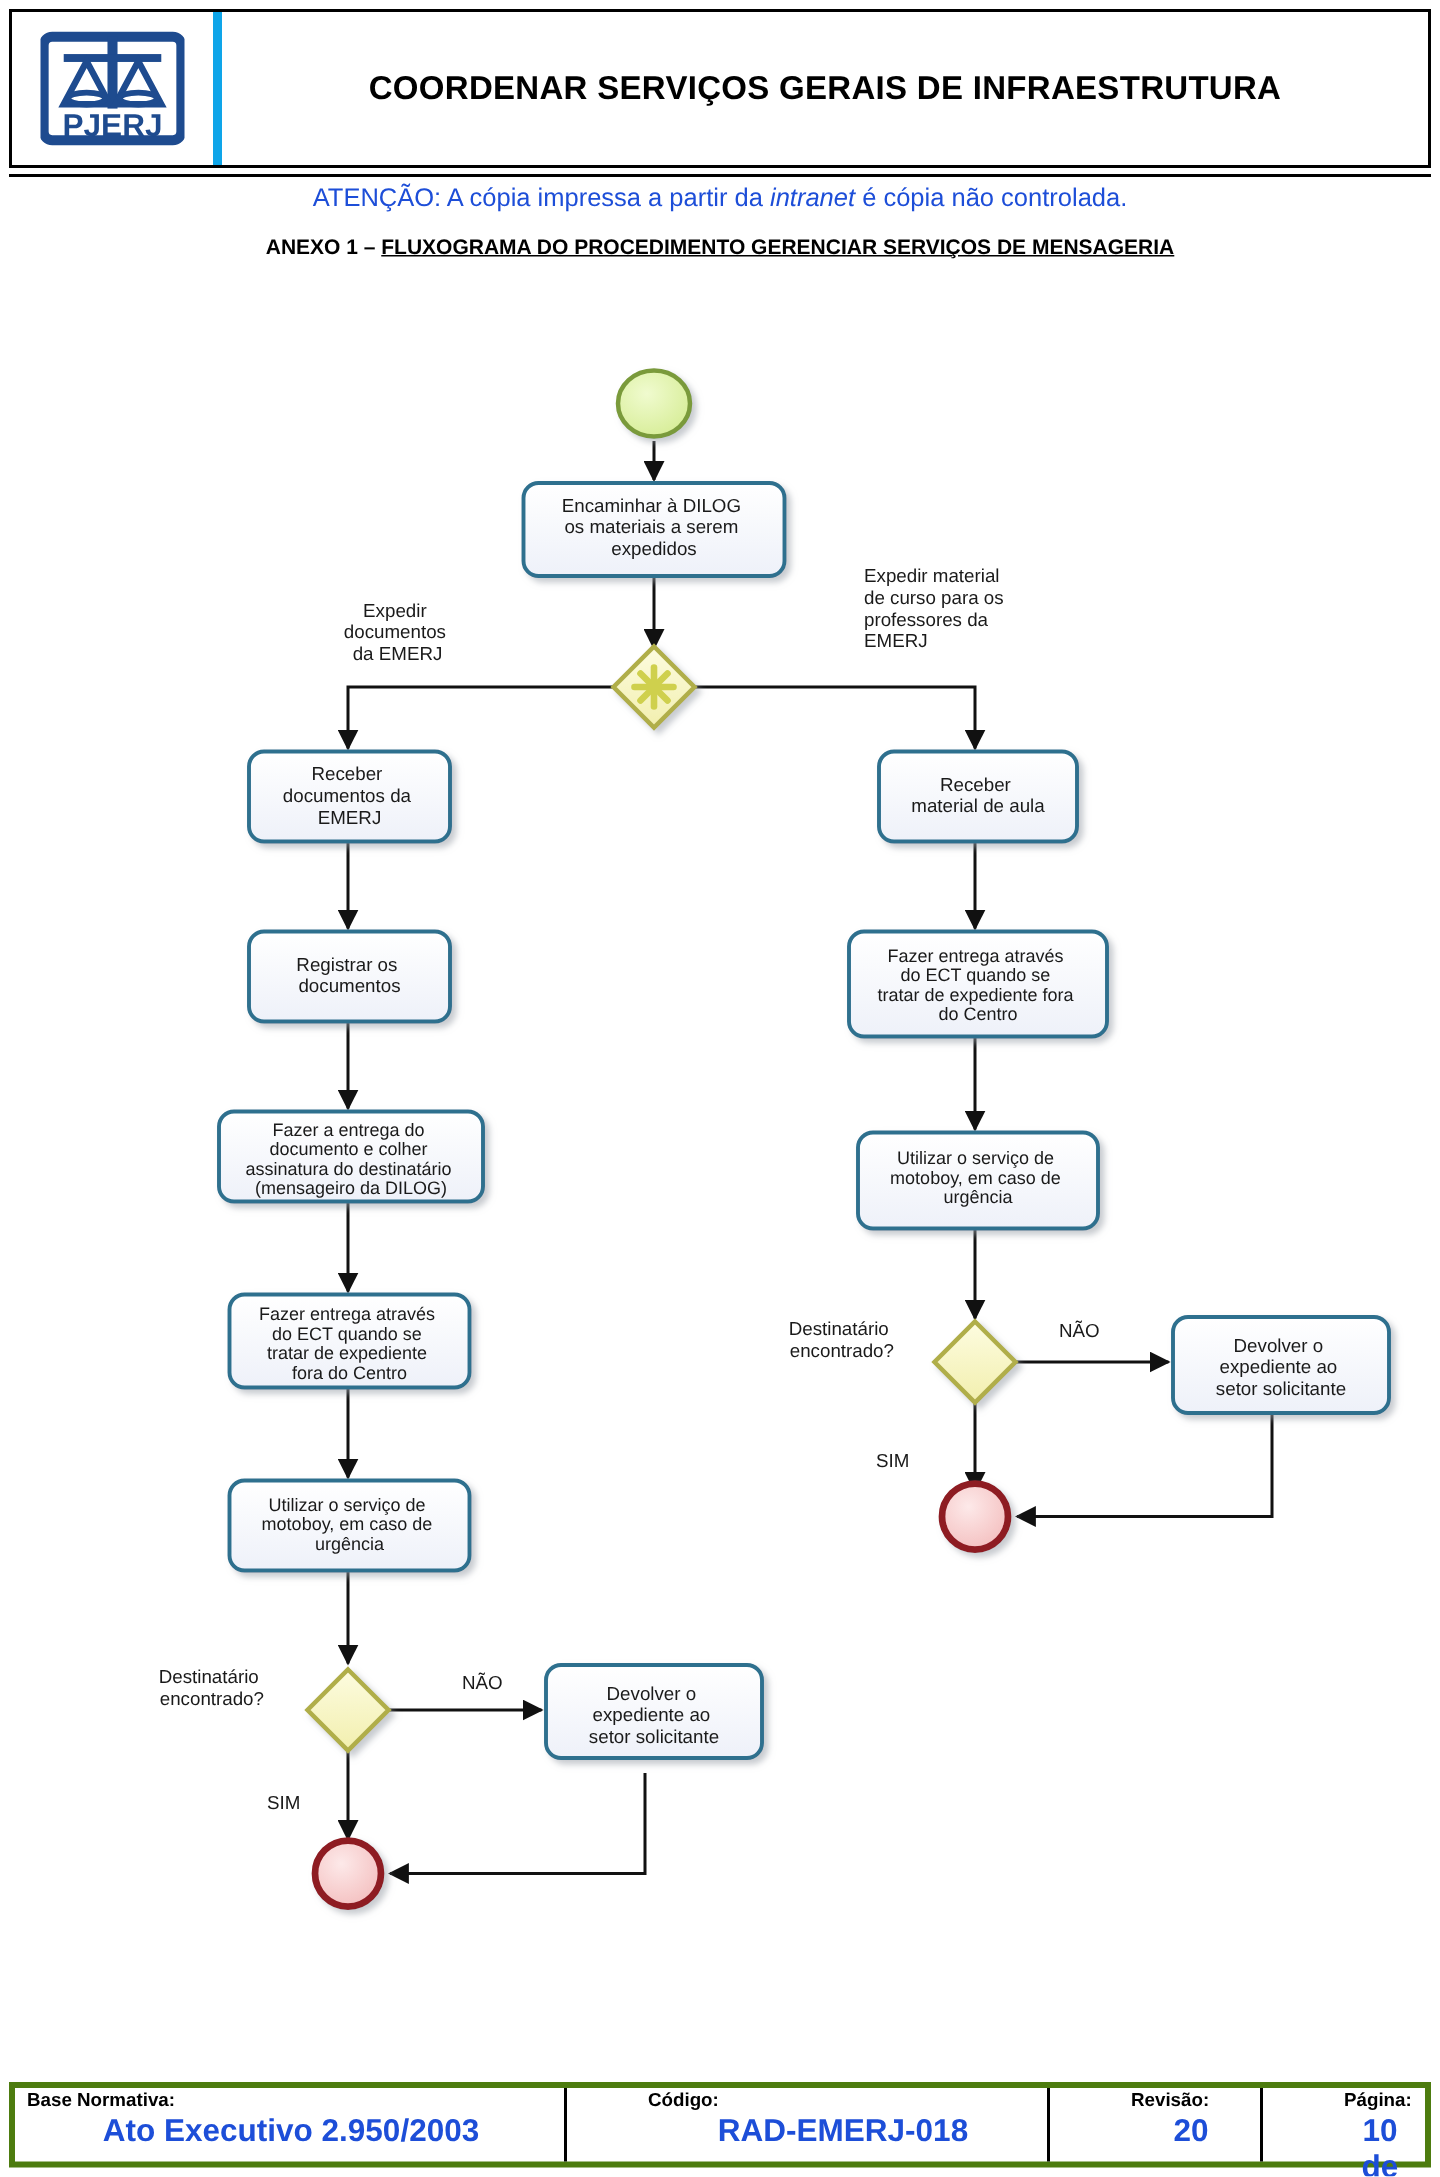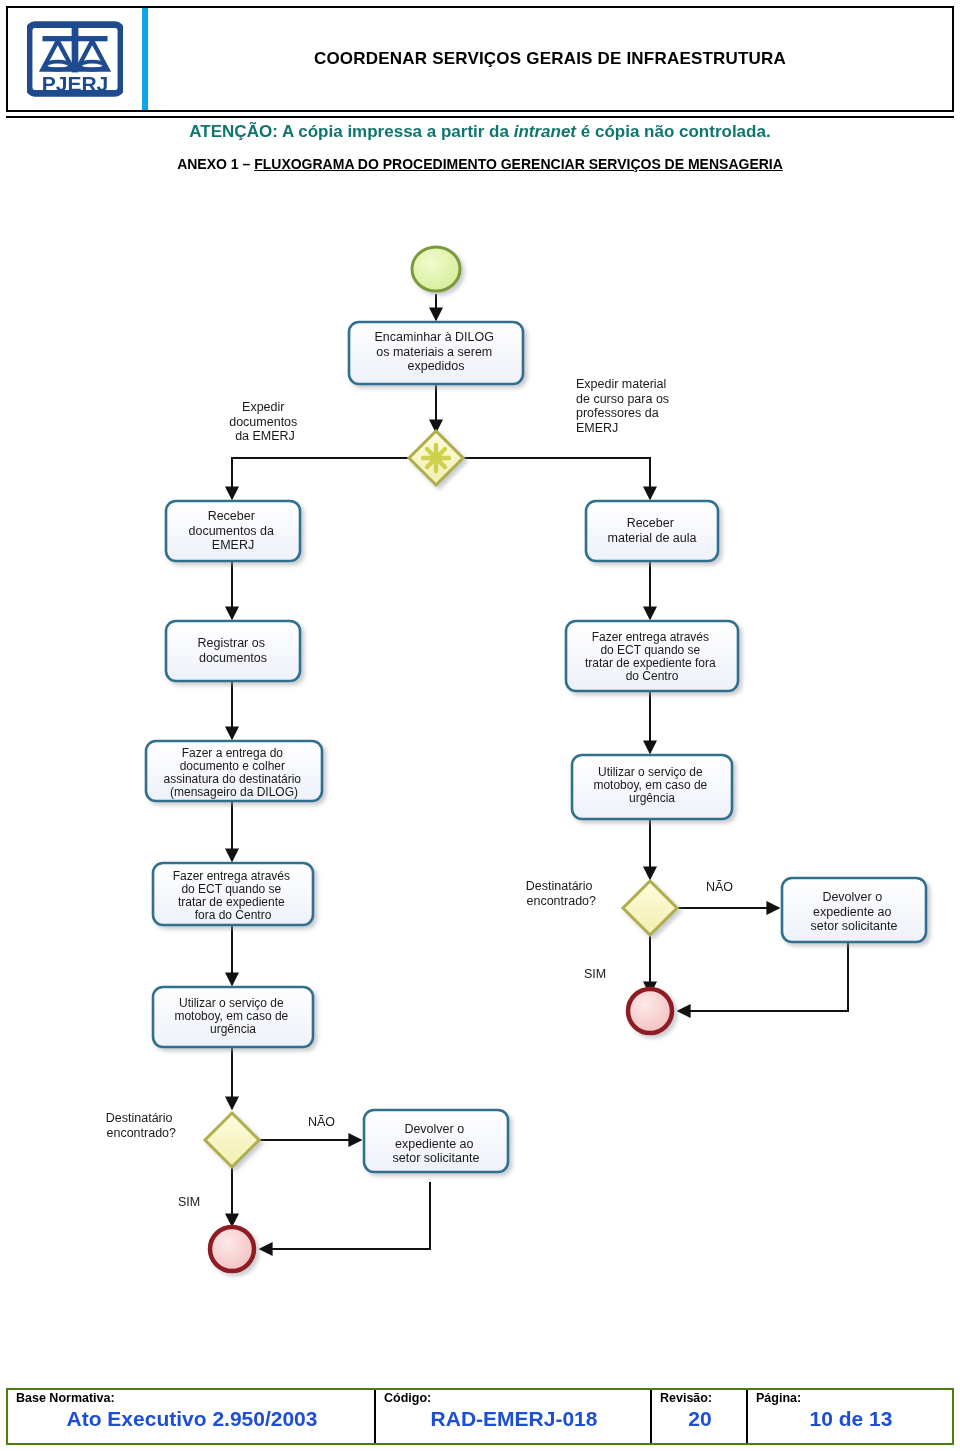--- a/index.html
+++ b/index.html
@@ -28,21 +28,21 @@
   .header-logo-cell {
     width: 140px;
     border-right: 6px solid #0ea5e9;
     display: flex; align-items: center; justify-content: center;
   }
   .header-title-cell {
     flex: 1;
     display: flex; align-items: center; justify-content: center;
   }
   .header-title {
-    font-size: 17px;
+    font-size: 22px;
     font-weight: bold;
     color: #000;
     letter-spacing: .2px;
     text-align: center;
   }
 
   
   .logo { width: 96px; height: 88px; display:block; }
 
   
@@ -50,23 +50,23 @@
     position: absolute;
     left: 6px; top: 116px;
     width: 948px;
     border-top: 2px solid #000;
   }
   .warning {
     position: absolute;
     left: 0; top: 122px;
     width: 960px;
     text-align: center;
-    color: #0f766e;
+    color: #1d4ed8;
     font-size: 17px;
-    font-weight: bold;
+    font-weight: normal;
   }
   .warning .it { font-style: italic; }
 
   .anexo {
     position: absolute;
     left: 38px; top: 156px;
     width: 884px;
     text-align: center;
     font-size: 14px;
     font-weight: bold;
@@ -81,23 +81,24 @@
     left: 0; top: 236px;
     width: 960px; height: 1100px; margin-left: 16px;
   }
   .flow svg { display: block; }
 
   
   .footer-table {
     position: absolute;
     left: 6px; top: 1388px;
     width: 948px; height: 57px;
-    border: 2px solid #4d7c0f;
+    border: 4px solid #4d7c0f;
     display: flex;
     background: #fff;
+    gap: 46px;
   }
   .fcell {
     border-right: 2px solid #000;
     padding: 2px 6px 0 8px;
     display: flex; flex-direction: column;
   }
   .fcell:last-child { border-right: none; }
   .fc-base { width: 368px; }
   .fc-cod  { width: 276px; }
   .fc-rev  { width: 96px; }

